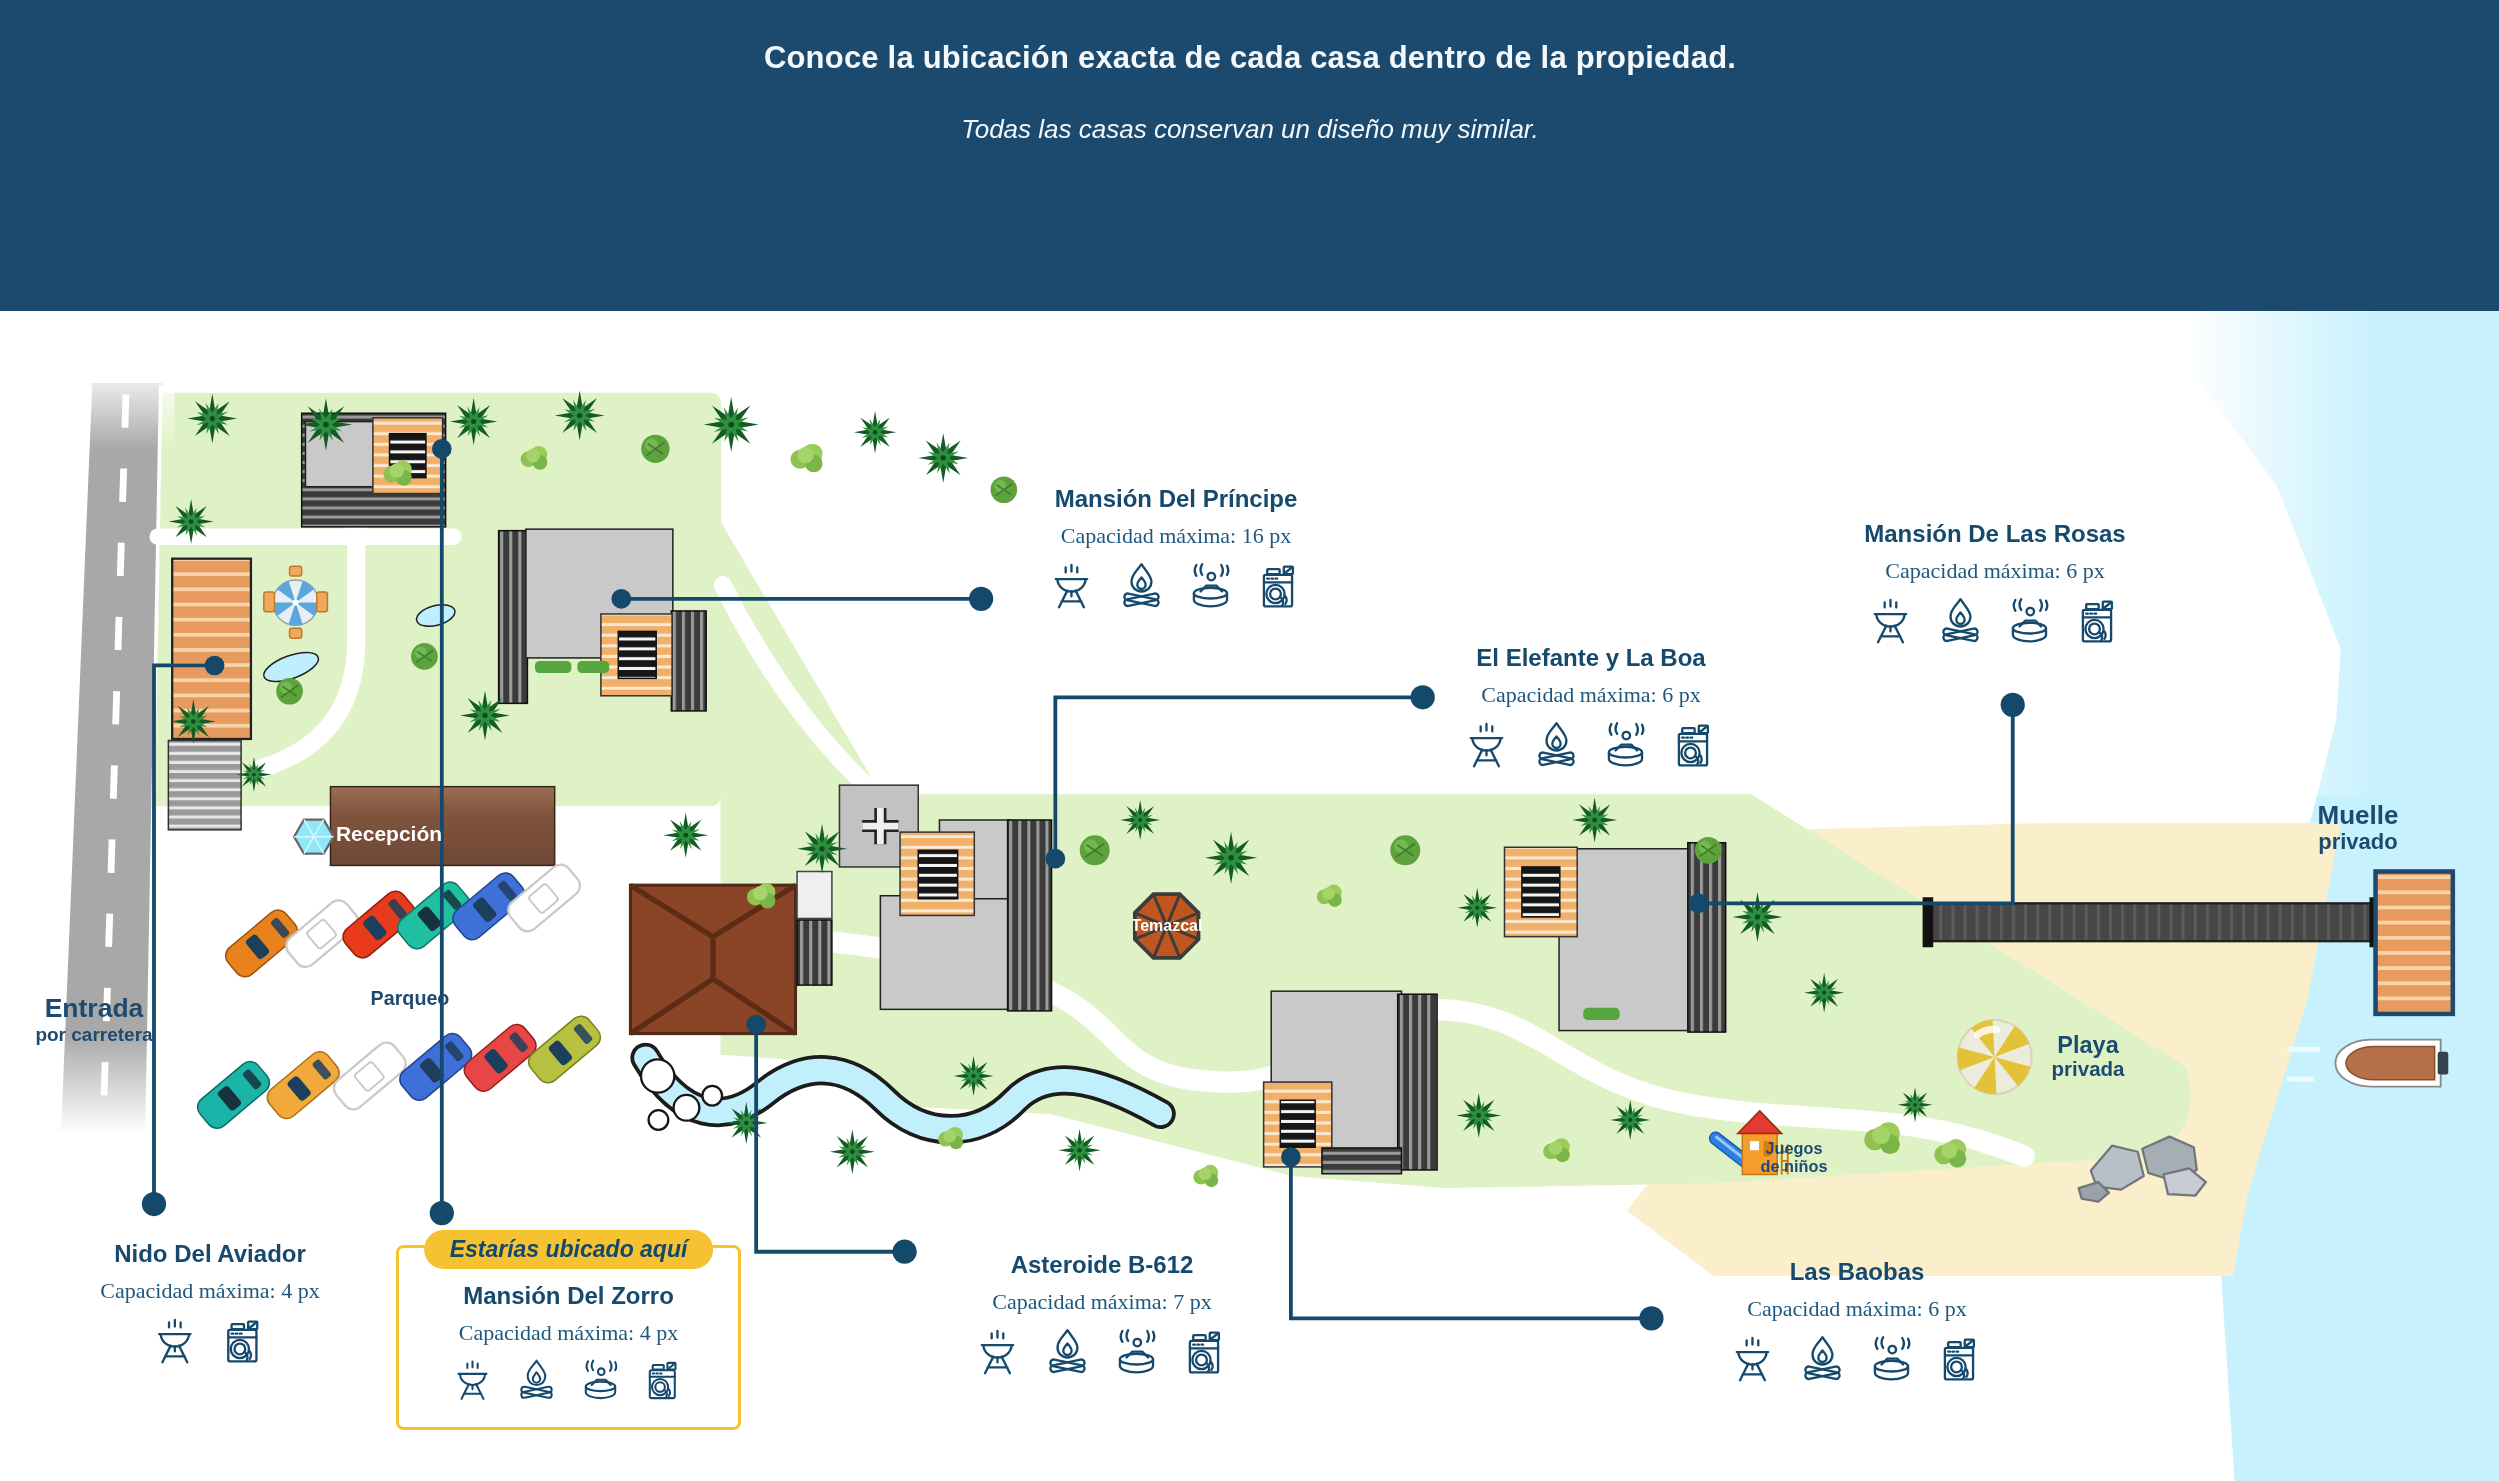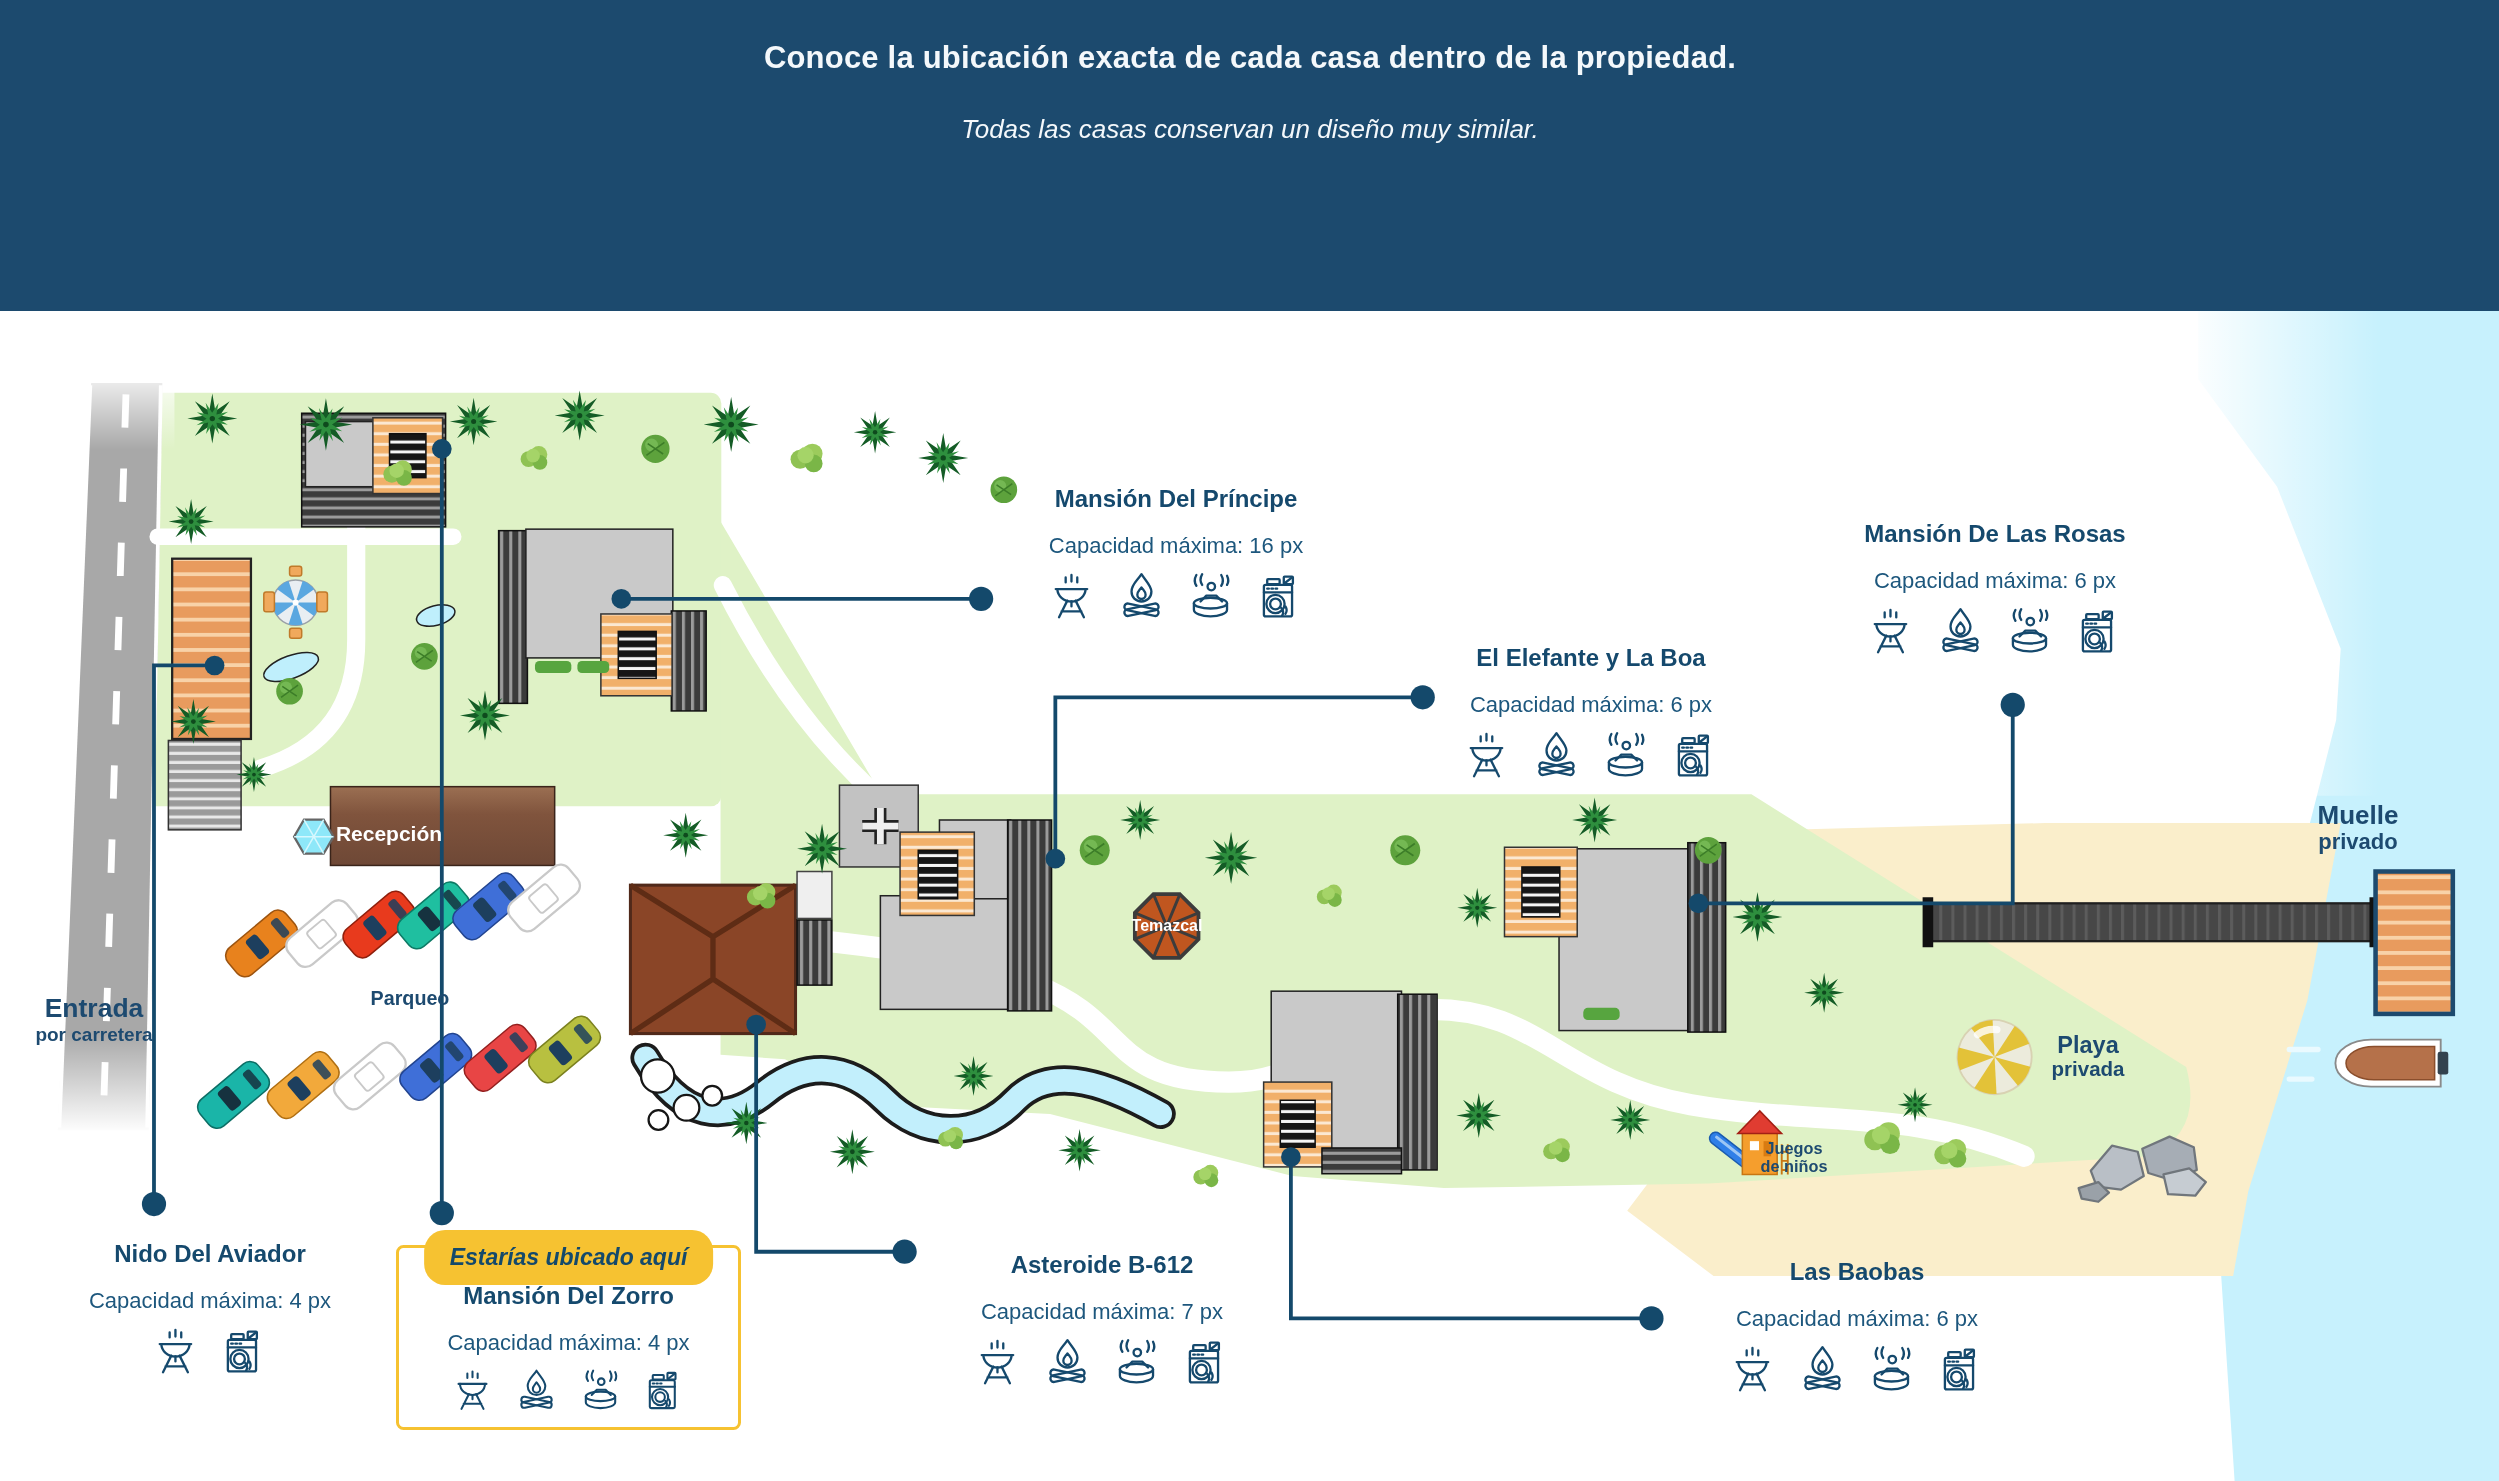--- a/index.html
+++ b/index.html
@@ -14,28 +14,28 @@
   
   .map{position:absolute;left:0;top:311px;width:2500px;height:1171px;background:#fff;}
   svg.layer{position:absolute;left:0;top:0;}
   
   .mlabel{position:absolute;transform:translateX(-50%);text-align:center;color:#1d4a70;
           font-weight:800;white-space:nowrap;line-height:1.12;}
   .white{color:#ffffff;}
   
   .callout{position:absolute;transform:translateX(-50%);text-align:center;color:#15496d;white-space:nowrap;}
   .c-title{font-size:24px;font-weight:800;line-height:1.1;}
-  .c-cap{font-size:22px;font-weight:400;color:#1d577d;margin-top:21px;}
+  .c-cap{font-size:22px;font-weight:400;color:#1d577d;margin-top:11px;font-family:Liberation Serif, serif;}
   .c-icons{display:flex;justify-content:center;gap:16.7px;margin-top:10.6px;}
   .c-icons svg.am{width:53px;height:53px;}
   .zorro-box{position:absolute;left:396px;top:1245px;width:345px;height:185px;border:3.8px solid #f6c231;
              border-radius:7.6px;box-sizing:border-box;text-align:center;color:#15496d;}
   .zorro-box .pill{position:absolute;left:50%;top:-18px;transform:translateX(-50%);
                    background:#f6c231;color:#14496b;font-size:23px;font-weight:800;font-style:italic;
-                   padding:14px 26px;border-radius:21px;white-space:nowrap;}
+                   padding:6px 26px;border-radius:21px;white-space:nowrap;}
   .zorro-box .c-title{margin-top:35px;}
   .zorro-box .c-icons svg.am{width:47px;height:47px;}
 </style>
 </head>
 <body>
 
 <div class="stage">
 
   <div class="header">
     <div class="h-title">Conoce la ubicación exacta de cada casa dentro de la propiedad.</div>

